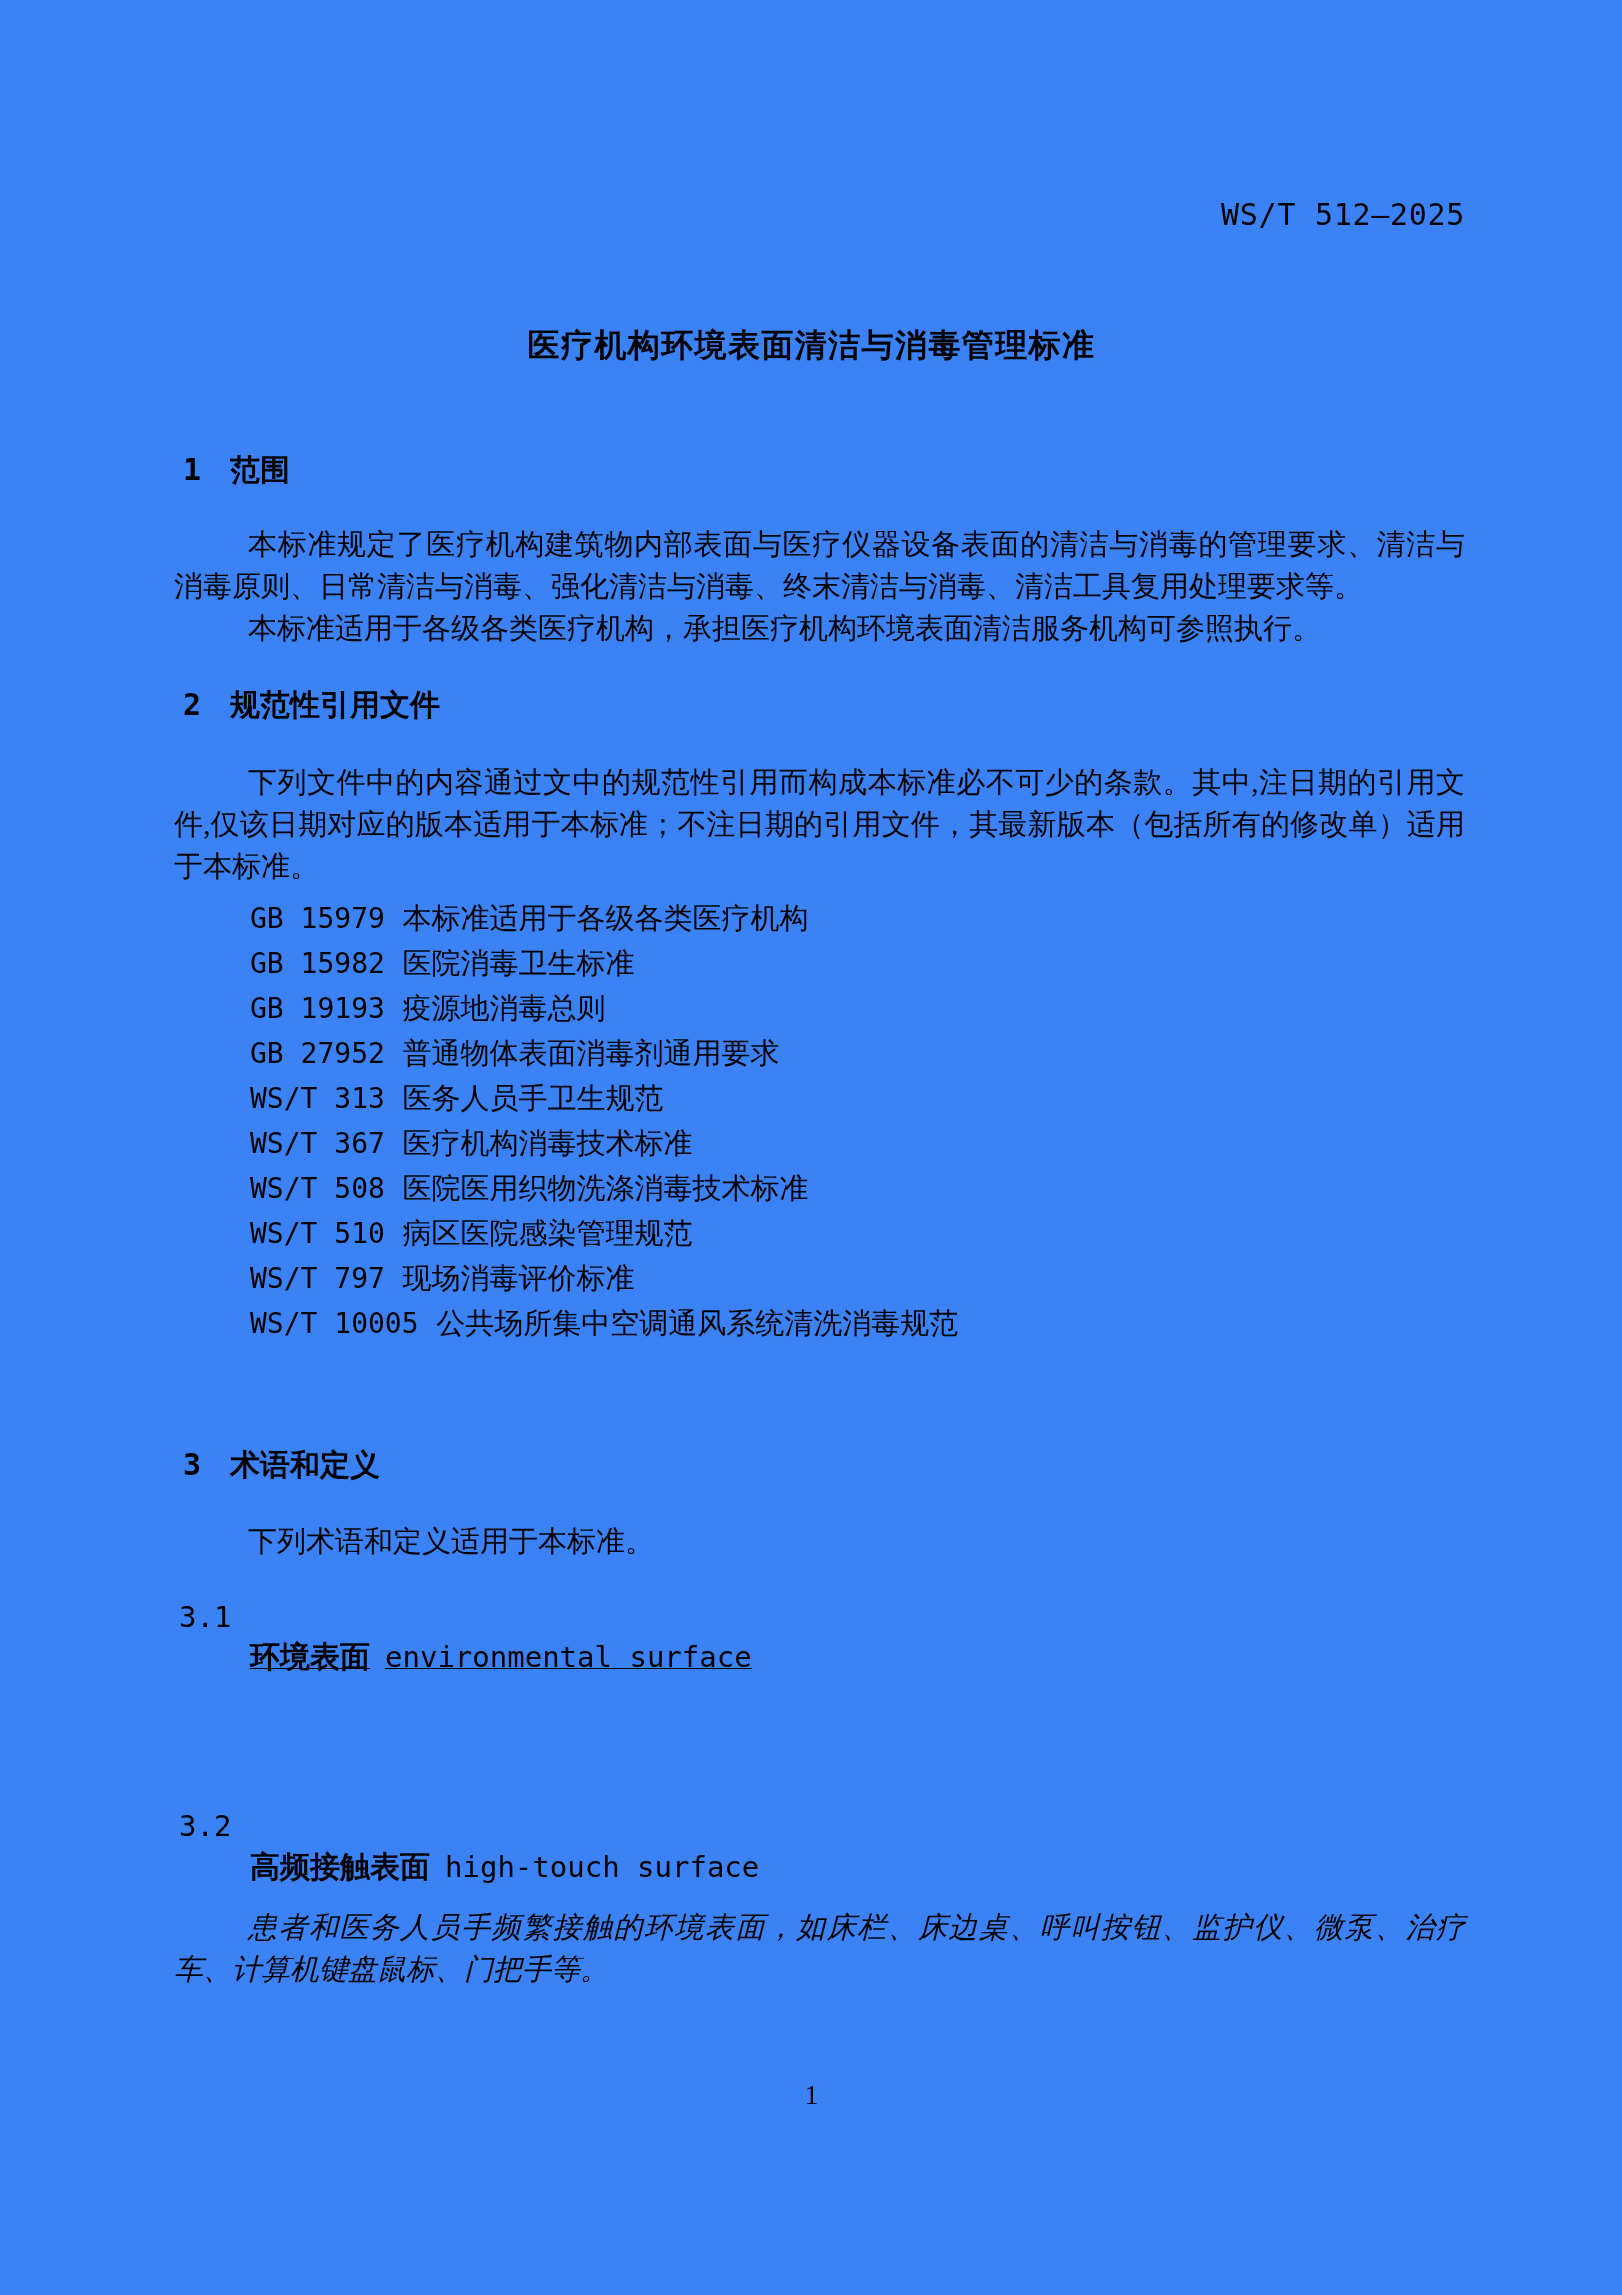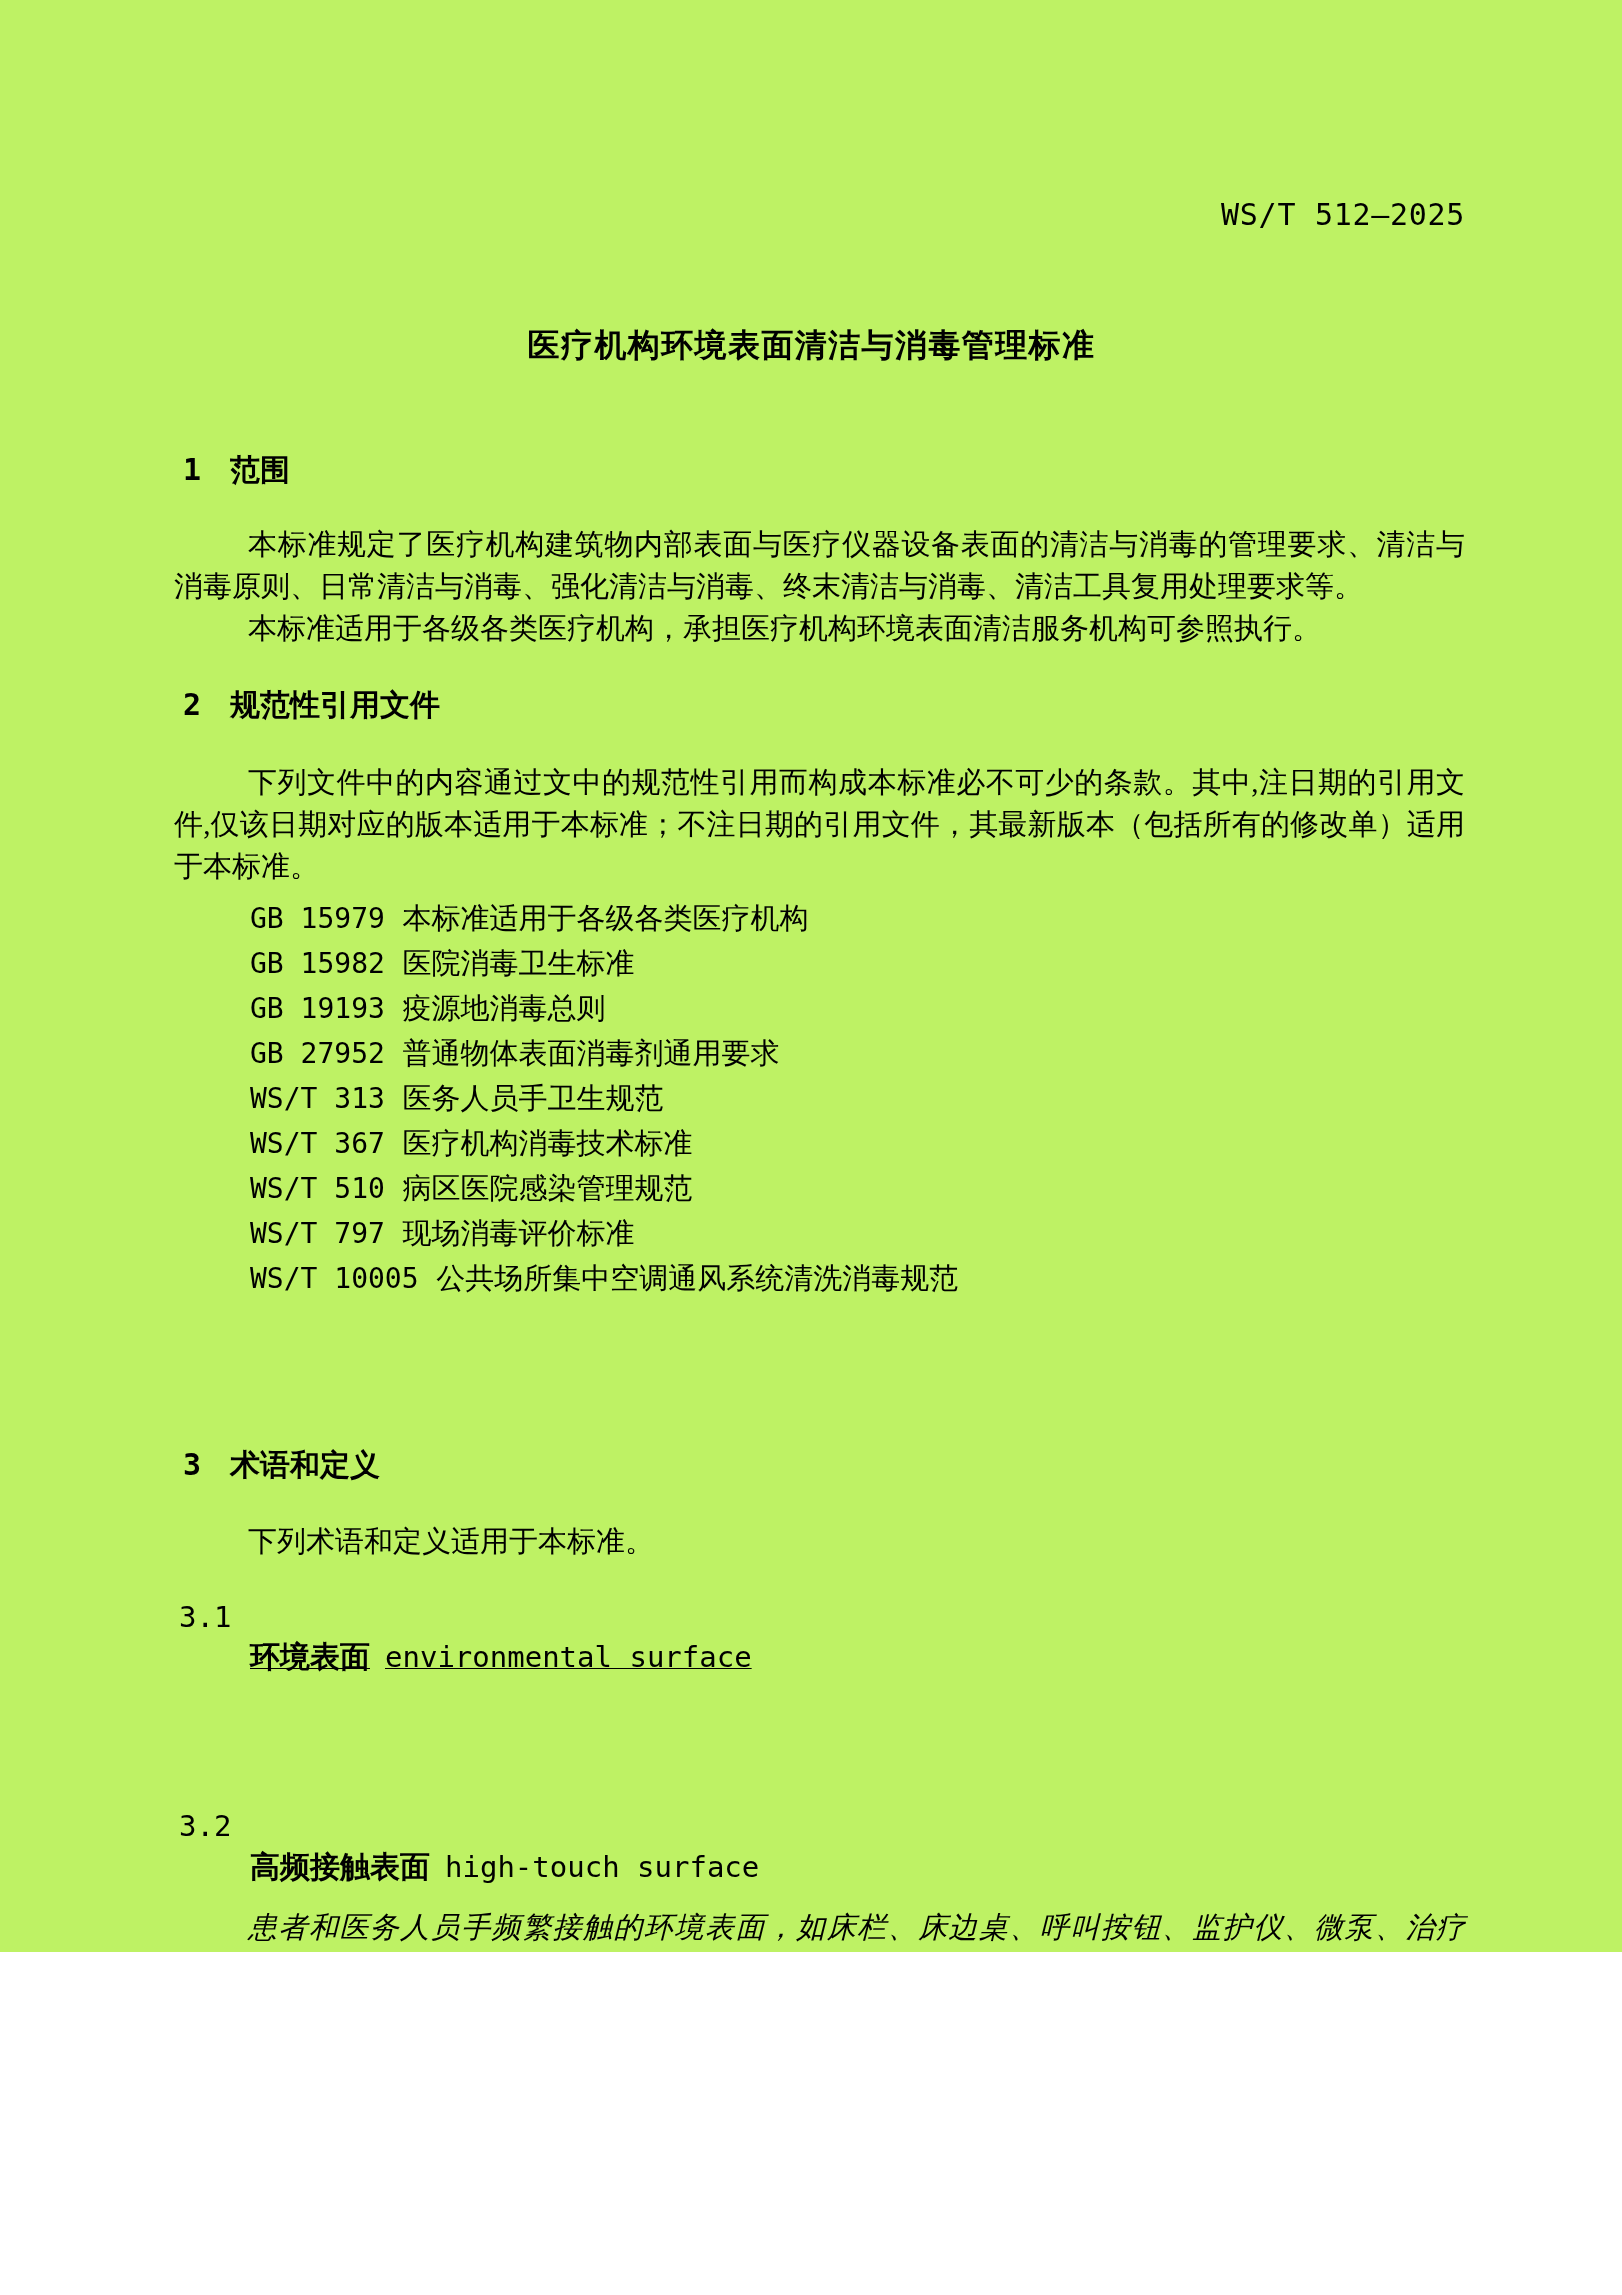--- a/index.html
+++ b/index.html
@@ -3,22 +3,22 @@
 <meta charset="utf-8">
 <style>
   html, body {
     margin: 0;
     padding: 0;
     background: #ffffff;
   }
   .page {
     position: relative;
     width: 1623px;
-    height: 1952px;
-    background: #bef264;
+    height: 2295px;
+    background: #3b82f6;
     color: #000000;
     font-family: "Liberation Serif", "DejaVu Serif", serif;
     overflow: hidden;
   }
   .abs { position: absolute; }
 
   
   .std-code {
     top: 197px;
     right: 158px;
@@ -155,20 +155,21 @@
   <div class="abs body-text s2-intro">
     <p>下列文件中的内容通过文中的规范性引用而构成本标准必不可少的条款。其中,注日期的引用文件,仅该日期对应的版本适用于本标准；不注日期的引用文件，其最新版本（包括所有的修改单）适用于本标准。</p>
   </div>
   <ul class="abs ref-list">
     <li><span class="ref-code">GB 15979</span><span>本标准适用于各级各类医疗机构</span></li>
     <li><span class="ref-code">GB 15982</span><span>医院消毒卫生标准</span></li>
     <li><span class="ref-code">GB 19193</span><span>疫源地消毒总则</span></li>
     <li><span class="ref-code">GB 27952</span><span>普通物体表面消毒剂通用要求</span></li>
     <li><span class="ref-code">WS/T 313</span><span>医务人员手卫生规范</span></li>
     <li><span class="ref-code">WS/T 367</span><span>医疗机构消毒技术标准</span></li>
+    <li><span class="ref-code">WS/T 508</span><span>医院医用织物洗涤消毒技术标准</span></li>
     <li><span class="ref-code">WS/T 510</span><span>病区医院感染管理规范</span></li>
     <li><span class="ref-code">WS/T 797</span><span>现场消毒评价标准</span></li>
     <li><span class="ref-code">WS/T 10005</span><span>公共场所集中空调通风系统清洗消毒规范</span></li>
   </ul>
 
   <div class="abs clause-heading h-s3">
     <span class="num">3</span><span>术语和定义</span>
   </div>
   <div class="abs body-text s3-intro">
     <p>下列术语和定义适用于本标准。</p>

